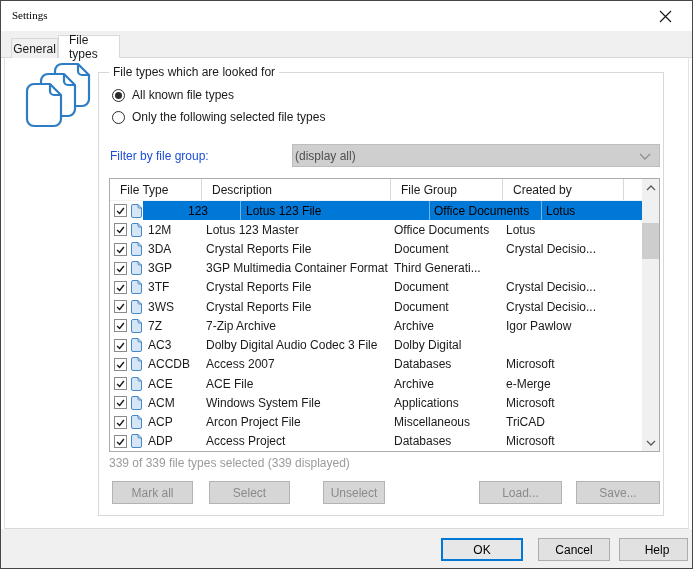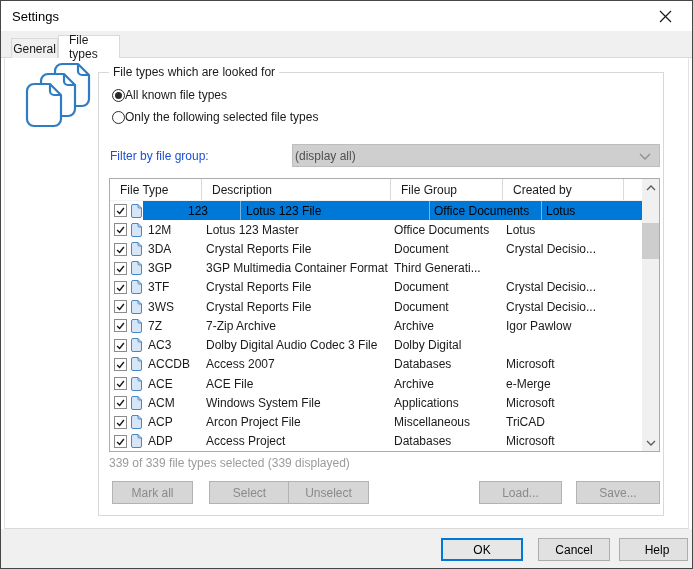--- a/index.html
+++ b/index.html
@@ -5,39 +5,39 @@
   html,body{margin:0;padding:0;background:#e8e8e8;}
   *{box-sizing:border-box;}
   .dialog{
     position:relative;width:693px;height:569px;background:#fff;
     border:1px solid #464646;
     font-family:"Liberation Sans","DejaVu Sans",sans-serif;
     font-size:12px;color:#1a1a1a;overflow:hidden;
   }
   
   .titlebar{position:absolute;left:0;top:0;right:0;height:30px;background:#fff;}
-  .title{position:absolute;left:11px;top:8px;font-size:13px;color:#000;}
+  .title{position:absolute;left:11px;top:8px;font-size:11px;color:#000;font-family:Liberation Serif, serif;}
   .close-btn{position:absolute;right:8px;top:3px;width:38px;height:24px;display:flex;align-items:center;justify-content:center;cursor:pointer;}
   
   .tabstrip{position:absolute;left:0;top:30px;right:0;height:27px;background:#f0f0f0;}
   .tabstrip .baseline{position:absolute;left:0;right:0;bottom:0;height:1px;background:#d9d9d9;}
   .tab{position:absolute;bottom:0;padding:0 10px;display:flex;align-items:center;justify-content:center;
        border:1px solid #d9d9d9;border-bottom:none;background:#f0f0f0;height:20px;cursor:pointer;}
   .tab.active{background:#fff;height:23px;z-index:2;}
   .tab-general{left:10px;width:47px;}
   .tab-filetypes{left:57px;width:62px;}
   
   .page{position:absolute;left:3px;right:3px;top:57px;bottom:39px;background:#fff;
         border-left:1px solid #e3e3e3;border-right:1px solid #e3e3e3;border-bottom:1px solid #d9d9d9;}
   .docs-icon{position:absolute;left:19px;top:2px;}
   
   .groupbox{position:absolute;left:93px;top:14px;width:566px;height:444px;border:1px solid #d8d8d8;}
   .groupbox-title{position:absolute;left:10px;top:-8px;background:#fff;padding:0 4px;color:#1a1a1a;}
   
-  .radio-row{position:absolute;left:13px;display:flex;align-items:center;cursor:pointer;}
+  .radio-row{position:absolute;left:13px;display:flex;align-items:center;gap:7px;cursor:pointer;}
   .radio-row.r1{top:15px;}
   .radio-row.r2{top:37px;}
   .radio{width:13px;height:13px;border:1px solid #2b2b2b;border-radius:50%;background:#fff;position:relative;flex:0 0 auto;}
   .radio.checked::after{content:"";position:absolute;left:2px;top:2px;right:2px;bottom:2px;border-radius:50%;background:#2b2b2b;}
   
   .filter-label{position:absolute;left:11px;top:76px;color:#1d4ed8;}
   .combo{position:absolute;left:193px;top:71px;width:368px;height:23px;background:#cfcfcf;border:1px solid #bdbdbd;
          display:flex;align-items:center;color:#4f4f4f;padding-left:2px;}
   .combo .chev{position:absolute;right:8px;top:8px;}
   
@@ -61,21 +61,21 @@
   .vscroll{position:absolute;right:0;top:0;width:17px;height:100%;background:#f0f0f0;}
   .sb-btn{position:absolute;left:0;width:17px;height:17px;display:flex;align-items:center;justify-content:center;cursor:pointer;}
   .sb-up{top:0;} .sb-down{bottom:0;}
   .sb-thumb{position:absolute;left:0;top:44px;width:17px;height:36px;background:#cdcdcd;cursor:pointer;}
   
   .status{position:absolute;left:10px;top:383px;color:#9b9b9b;}
   .act-btn{position:absolute;top:408px;height:23px;background:#d6d6d6;border:1px solid #b3b3b3;color:#8a8a8a;
            display:flex;align-items:center;justify-content:center;cursor:default;}
   .b-markall{left:13px;width:81px;}
   .b-select{left:110px;width:81px;}
-  .b-unselect{left:189px;width:81px;}
+  .b-unselect{left:224px;width:62px;}
   .b-load{left:380px;width:83px;}
   .b-save{left:477px;width:84px;}
   
   .bottombar{position:absolute;left:0;right:0;bottom:0;height:39px;background:#f0f0f0;}
   .dlg-btn{position:absolute;top:9px;height:23px;background:#e1e1e1;border:1px solid #adadad;color:#000;
            display:flex;align-items:center;justify-content:center;cursor:pointer;}
   .btn-ok{left:440px;width:82px;border:2px solid var(--sel,#0078d7);background:#e7e7e7;}
   .btn-cancel{left:537px;width:72px;}
   .btn-help{left:618px;width:69px;padding-left:7px;}
   svg{display:block;}

